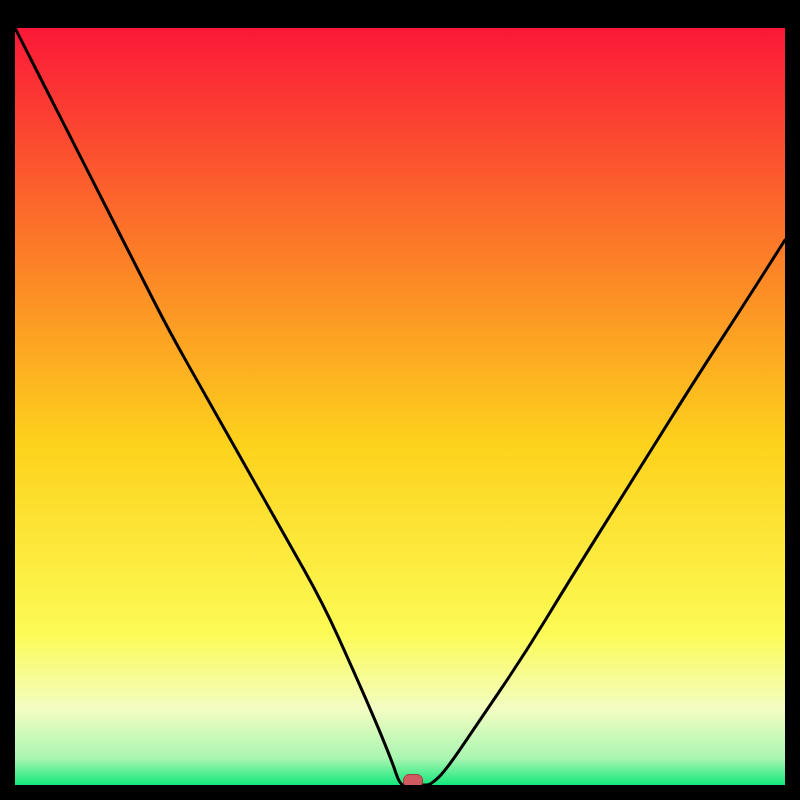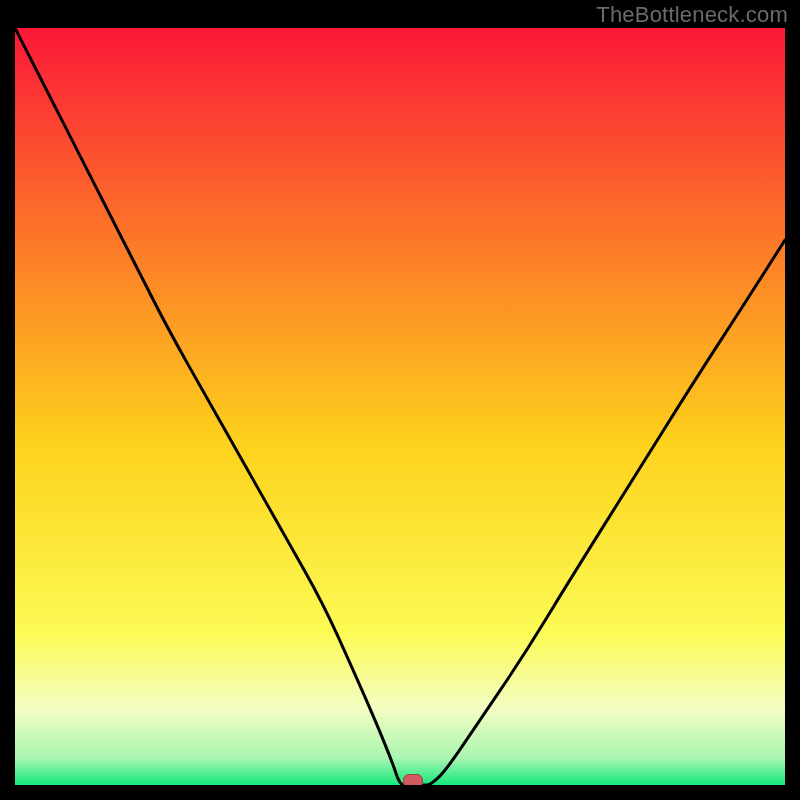--- a/index.html
+++ b/index.html
@@ -46,21 +46,20 @@
     height: 12px;
     border-radius: 6px;
     transform: translate(-50%, -50%);
   }
 </style>
 </head>
 <body>
 
 <div class="frame">
 
-  <div class="watermark">TheBottleneck.com</div>
 
   <div class="plot">
     <svg viewBox="0 0 770 757" preserveAspectRatio="none">
       <defs>
         <linearGradient id="bgGrad" x1="0" y1="0" x2="0" y2="1">
         <stop offset="0%" stop-color="#fb1838"></stop>
             <stop offset="25%" stop-color="#fc6d2a"></stop>
             <stop offset="55.00000000000001%" stop-color="#fdd21c"></stop>
             <stop offset="80%" stop-color="#fcfb55"></stop>
             <stop offset="90%" stop-color="#f3fdc3"></stop>

